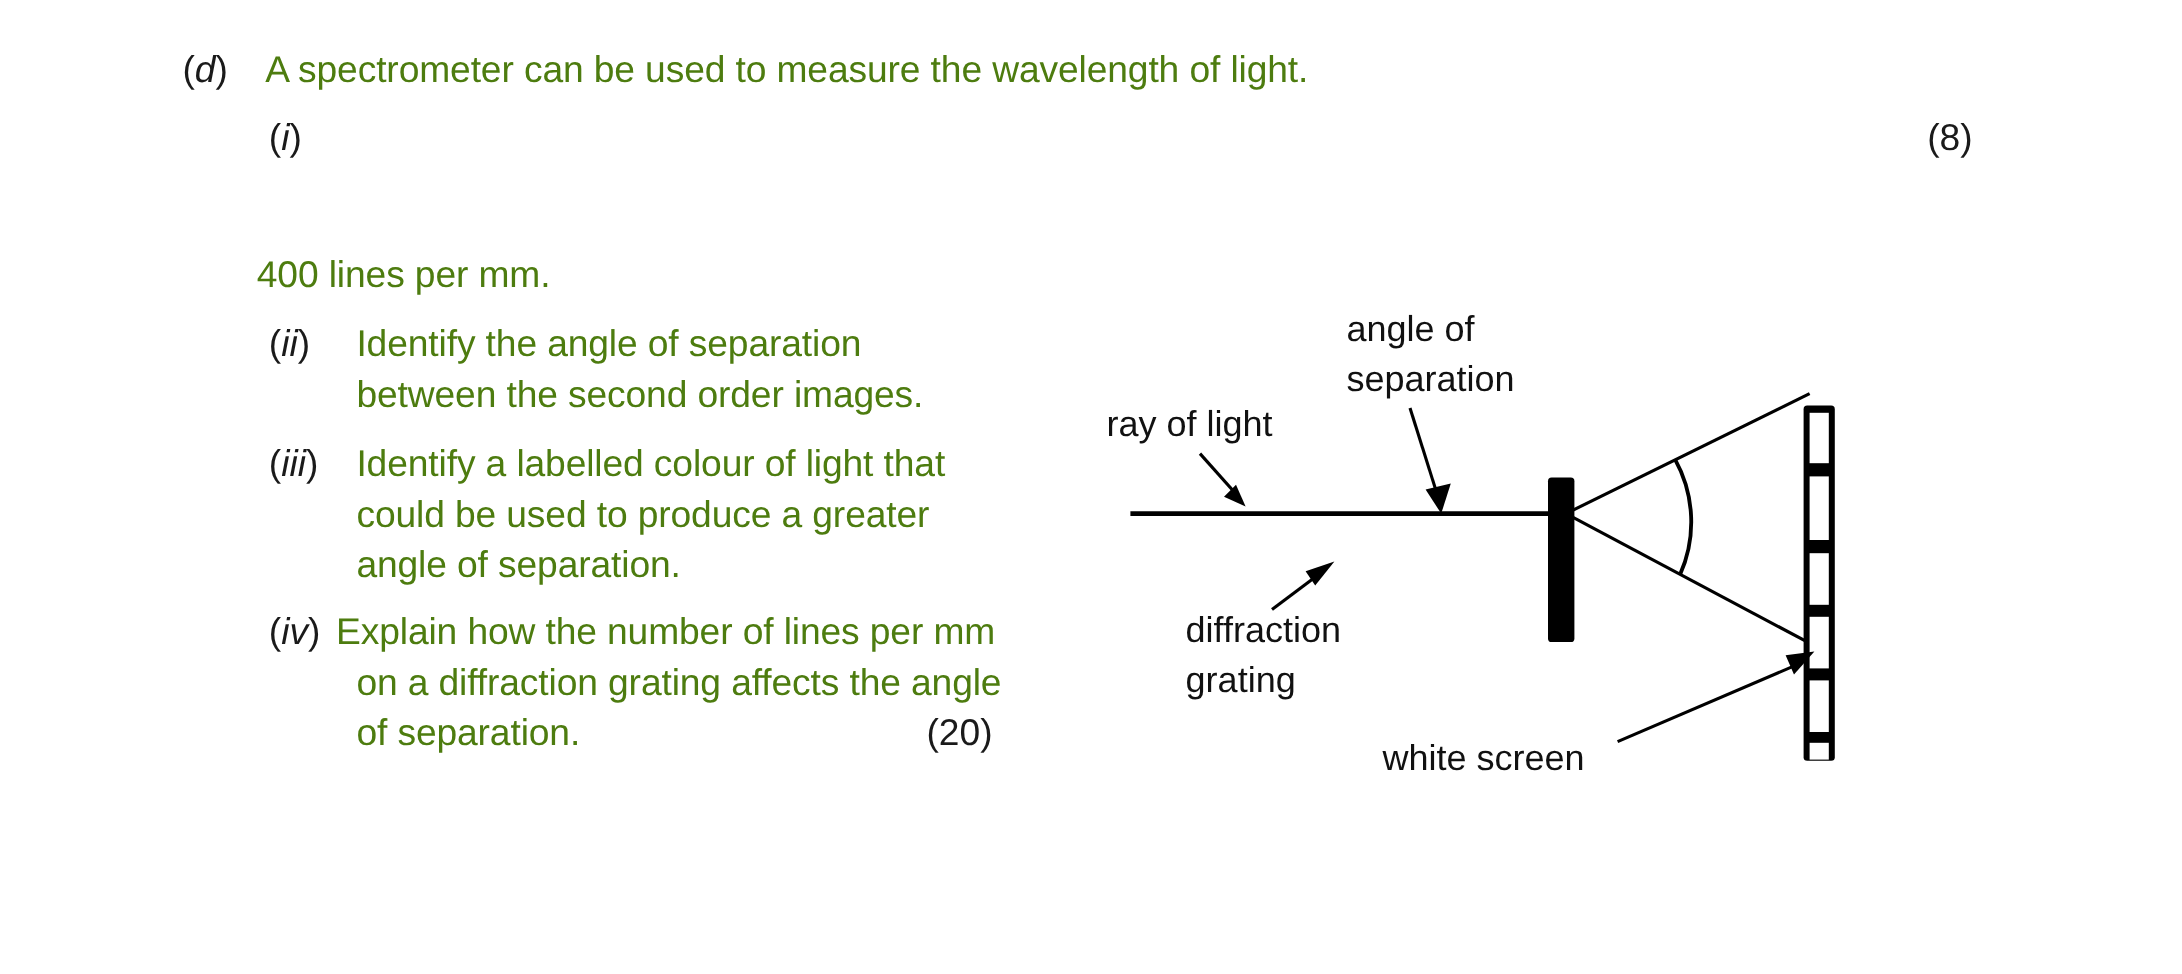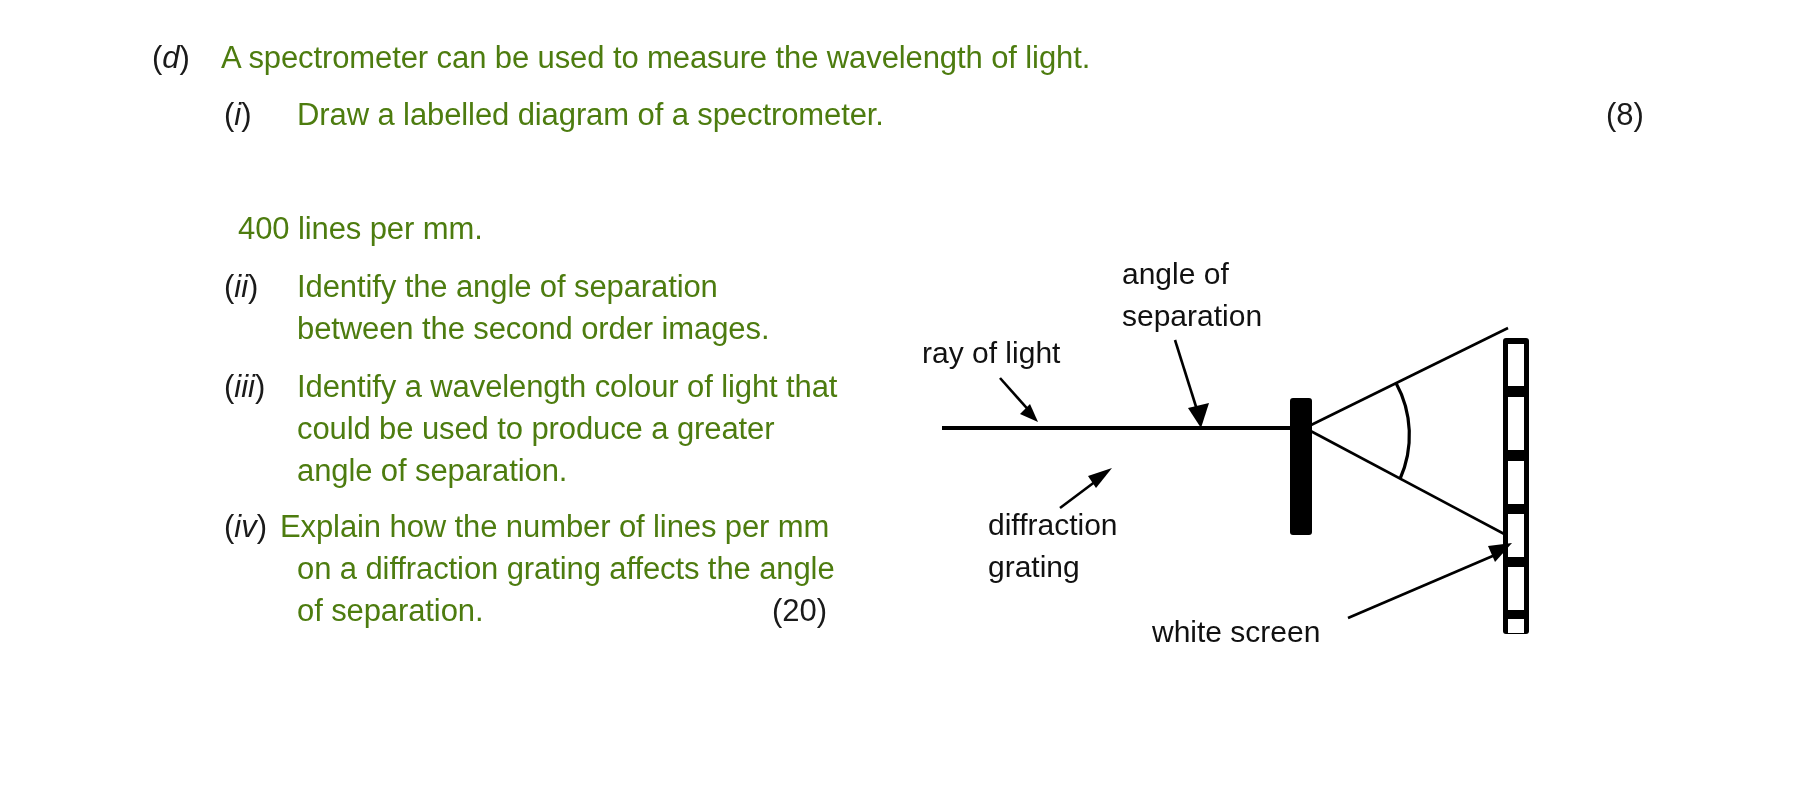--- a/index.html
+++ b/index.html
@@ -57,21 +57,21 @@
 
   
   #lbl-d       { left: 152px; top: 34px; }
   #txt-d       { left: 221px; top: 34px; }
 
   #lbl-i       { left: 224px; top: 91px; }
   #txt-i       { left: 297px; top: 91px; }
   #marks-i     { left: 1606px; top: 91px; }
 
   #txt-stem1   { left: 221px; top: 163px; }
-  #txt-stem2   { left: 238px; top: 205px; }
+  #txt-stem2   { left: 214px; top: 205px; }
 
   #lbl-ii      { left: 224px; top: 263px; }
   #txt-ii-1    { left: 297px; top: 263px; }
   #txt-ii-2    { left: 297px; top: 305px; }
 
   #lbl-iii     { left: 224px; top: 363px; }
   #txt-iii-1   { left: 297px; top: 363px; }
   #txt-iii-2   { left: 297px; top: 405px; }
   #txt-iii-3   { left: 297px; top: 447px; }
 
@@ -99,31 +99,30 @@
 </style>
 </head>
 <body>
 
 <div id="page">
 
   <div class="marker" id="lbl-d">(<em>d</em>)</div>
   <div class="qtext" id="txt-d">A spectrometer can be used to measure the wavelength of light.</div>
 
   <div class="marker" id="lbl-i">(<em>i</em>)</div>
-  <div class="qtext" id="txt-i">Draw a labelled diagram of a spectrometer.</div>
   <div class="marks" id="marks-i">(8)</div>
 
   <div class="qtext" id="txt-stem2">400 lines per mm.</div>
 
   <div class="marker" id="lbl-ii">(<em>ii</em>)</div>
   <div class="qtext" id="txt-ii-1">Identify the angle of separation</div>
   <div class="qtext" id="txt-ii-2">between the second order images.</div>
 
   <div class="marker" id="lbl-iii">(<em>iii</em>)</div>
-  <div class="qtext" id="txt-iii-1">Identify a wavelength colour of light that</div>
+  <div class="qtext" id="txt-iii-1">Identify a labelled colour of light that</div>
   <div class="qtext" id="txt-iii-2">could be used to produce a greater</div>
   <div class="qtext" id="txt-iii-3">angle of separation.</div>
 
   <div class="marker" id="lbl-iv">(<em>iv</em>)</div>
   <div class="qtext" id="txt-iv-1">Explain how the number of lines per mm</div>
   <div class="qtext" id="txt-iv-2">on a diffraction grating affects the angle</div>
   <div class="qtext" id="txt-iv-3">of separation.</div>
   <div class="marks" id="marks-iv">(20)</div>
 
   <div id="diagram">

